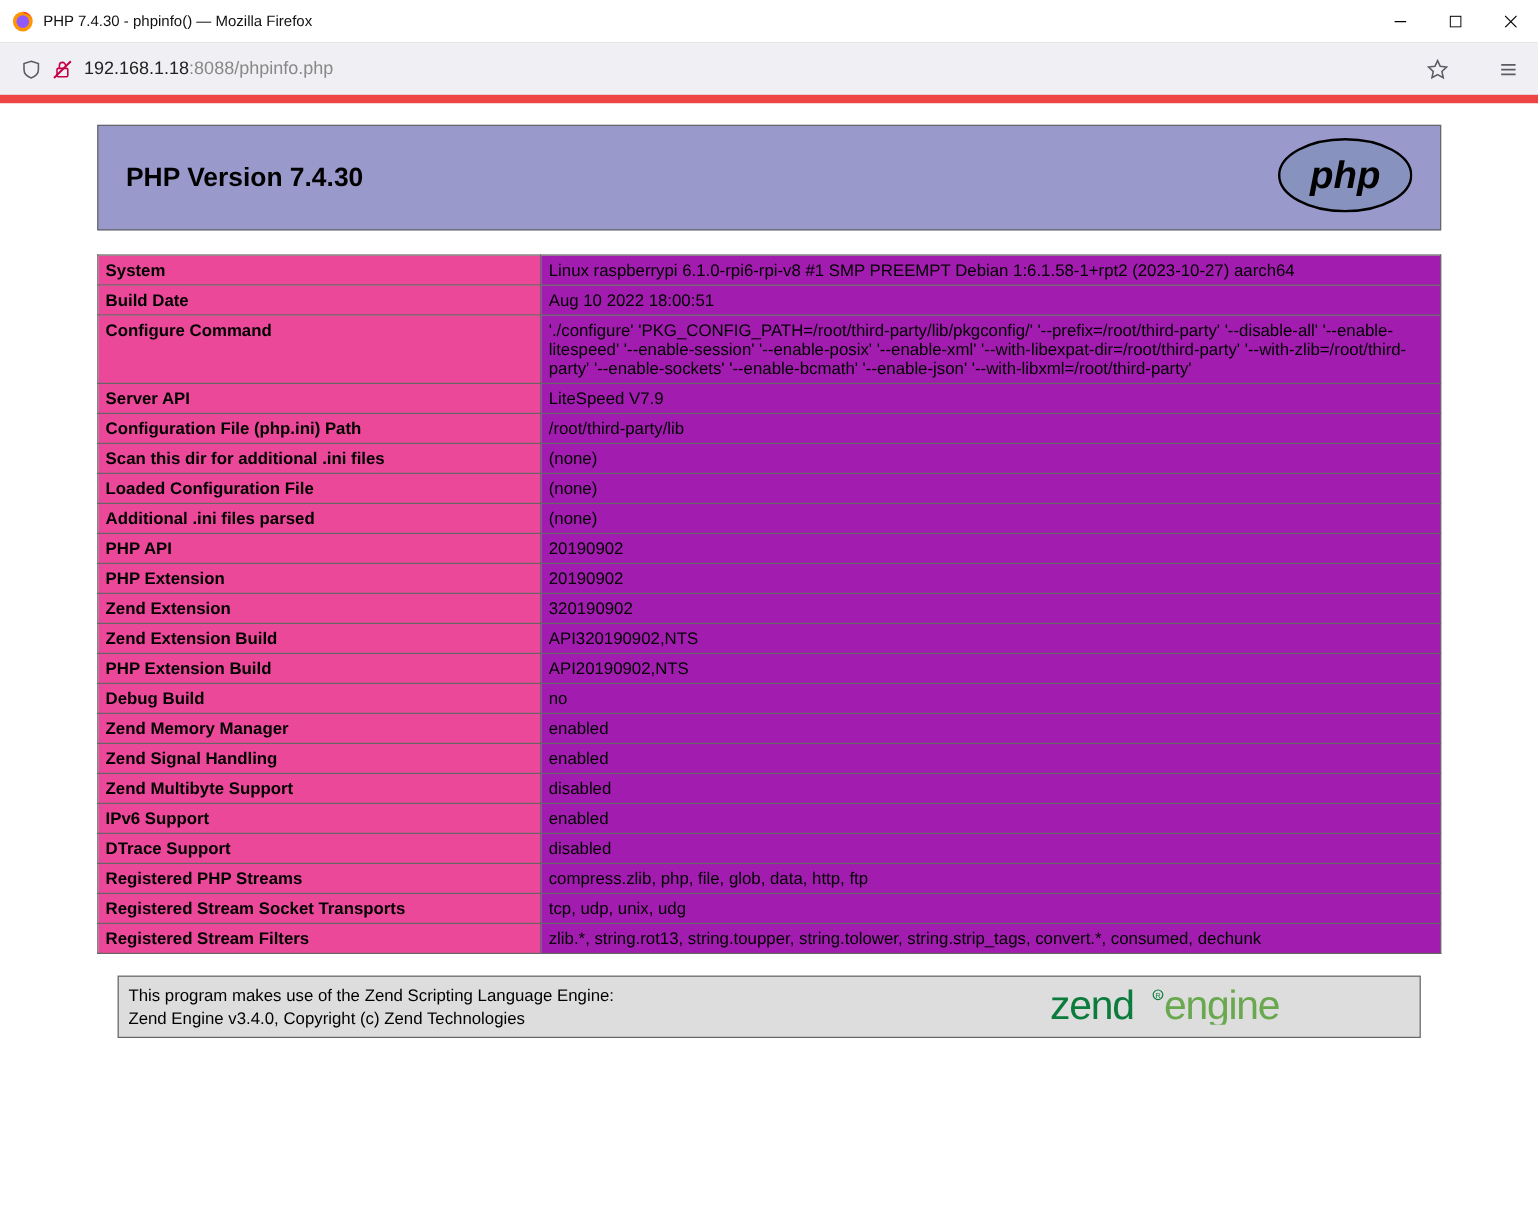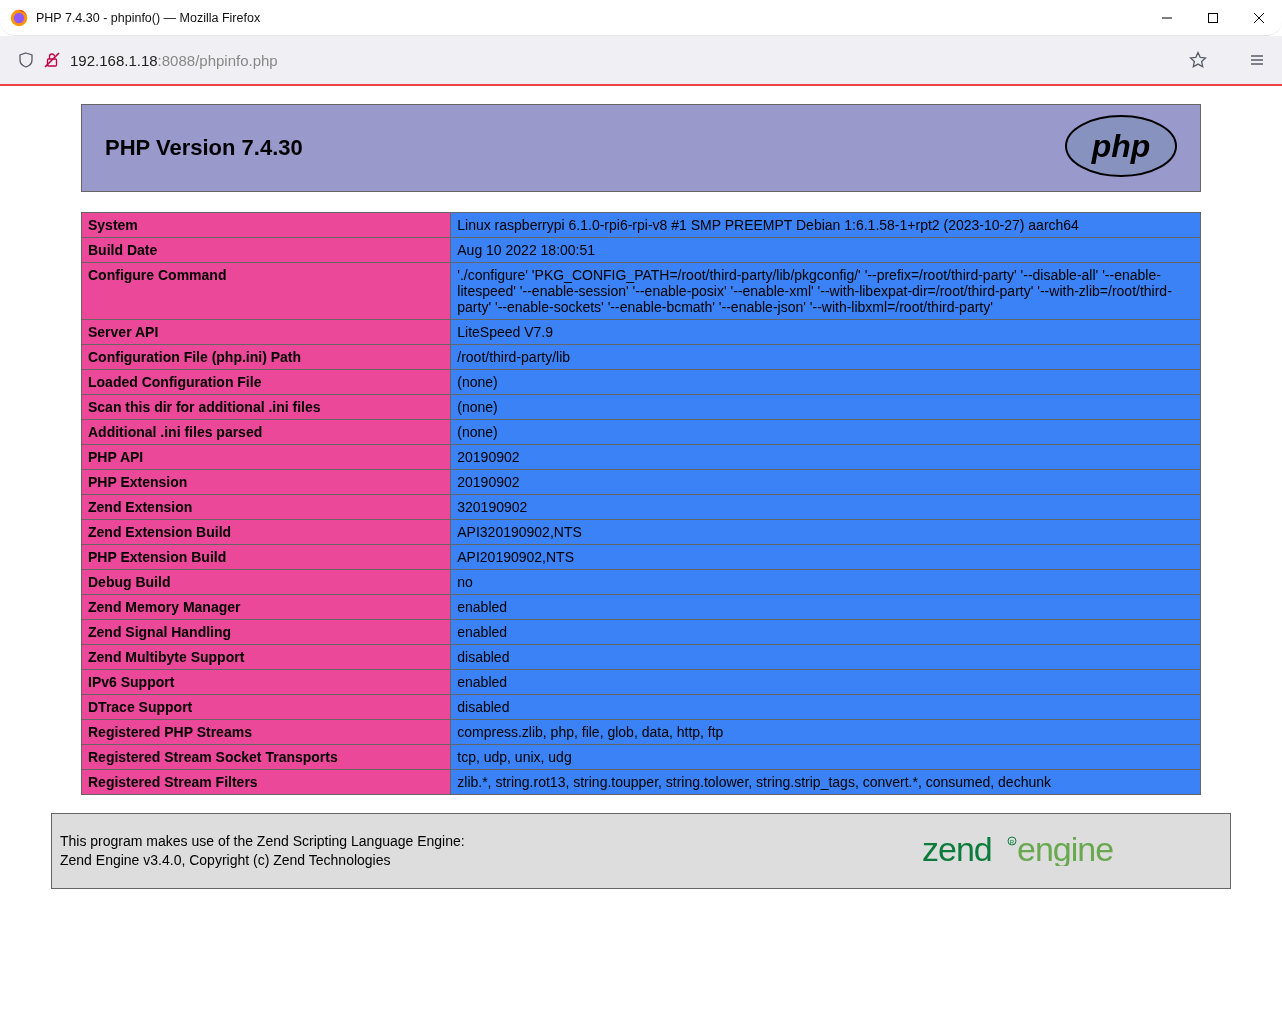--- a/index.html
+++ b/index.html
@@ -1,39 +1,39 @@
 <!DOCTYPE html>
 <html><head>
   <meta charset="utf-8">
   <style>
     * { margin:0; padding:0; box-sizing:border-box; }
     body { font-family:"Segoe UI",Tahoma,sans-serif; background:#fff; width:1282px; height:1012px; overflow:hidden; }
-    .titlebar { height:36px; display:flex; align-items:center; padding:0 0 0 10px; background:#fff; border-bottom:1px solid #e5e5e5;border-radius:15px; }
+    .titlebar { height:36px; display:flex; align-items:center; padding:0 0 0 10px; background:#fff; border-bottom:1px solid #e5e5e5; }
     .titlebar .ff-icon { width:18px; height:18px; margin-right:8px; }
     .titlebar .title { font-size:12.5px; color:#111; flex:1; }
     .win-controls { display:flex; }
     .win-btn { width:46px; height:36px; display:flex; align-items:center; justify-content:center; color:#000; }
     .win-btn svg { width:10px; height:10px; }
-    .toolbar { height:50px; background:#f0f0f4; display:flex; align-items:center; padding:0 8px; gap:23px; border-bottom:2px solid #ef4444; }
+    .toolbar { height:50px; background:#f0f0f4; display:flex; align-items:center; padding:0 8px; gap:23px; border-bottom:7px solid #ef4444; }
     .url-wrap { flex:1; height:34px; background:#f0f0f4; border-radius:6px; display:flex; align-items:center; padding:0 10px; gap:10px; }
     .url-icon { width:16px; height:16px; color:#5b5b66; display:flex; align-items:center; }
     .url-text { font-size:15px; color:#222; }
     .url-text .grey { color:#888; }
     .star-btn { width:18px; height:18px; color:#5b5b66; margin-left:auto; }
     .hamburger { width:34px; height:34px; display:flex; align-items:center; justify-content:center; color:#5b5b66; }
     .content { height:926px; overflow:auto; padding:18px 0 0 0; }
     .php-wrap { width:1120px; margin:0 auto; font-family:Arial,Helvetica,sans-serif; }
     .header-box { background:#99c; border:1px solid #666; padding:10px 23px; display:flex; align-items:center; height:88px; position:relative; }
     .header-box h1 { font-size:22px; font-weight:bold; color:#000; }
     .php-logo { margin-left:auto; }
     table.info { width:100%; border-collapse:collapse; margin-top:20px; }
     table.info td, table.info th { border:1px solid #666; padding:4px 6px; font-size:14px; vertical-align:top; text-align:left; }
     table.info td.e { background:#ec4899; font-weight:bold; width:33%; color:#000; }
-    table.info td.v { background:#3b82f6; color:#000; word-wrap:break-word; max-width:1px; }
-    .footer-box { width:1180px; margin:18px auto 0; border:1px solid #666; background:#ddd; padding:18px 8px; font-size:14px; color:#000; display:flex; align-items:flex-start; }
+    table.info td.v { background:#a21caf; color:#000; word-wrap:break-word; max-width:1px; }
+    .footer-box { width:1086px; margin:18px auto 0; border:1px solid #666; background:#ddd; padding:6px 8px; font-size:14px; color:#000; display:flex; align-items:flex-start; }
     .footer-text { flex:1; line-height:1.35; }
     .zend-logo { margin-left:auto; }
   </style>
 </head>
 <body>
 
 <div class="titlebar">
   <span class="ff-icon">
     <svg viewBox="0 0 24 24">
         <circle cx="12" cy="12" r="11" fill="#ff9500"></circle>
@@ -120,25 +120,25 @@
           </tr>
           <tr>
             <td class="e">Server API</td>
             <td class="v">LiteSpeed V7.9</td>
           </tr>
           <tr>
             <td class="e">Configuration File (php.ini) Path</td>
             <td class="v">/root/third-party/lib</td>
           </tr>
           <tr>
+            <td class="e">Scan this dir for additional .ini files</td>
+            <td class="v">(none)</td>
+          </tr>
+          <tr>
             <td class="e">Loaded Configuration File</td>
-            <td class="v">(none)</td>
-          </tr>
-          <tr>
-            <td class="e">Scan this dir for additional .ini files</td>
             <td class="v">(none)</td>
           </tr>
           <tr>
             <td class="e">Additional .ini files parsed</td>
             <td class="v">(none)</td>
           </tr>
           <tr>
             <td class="e">PHP API</td>
             <td class="v">20190902</td>
           </tr>

